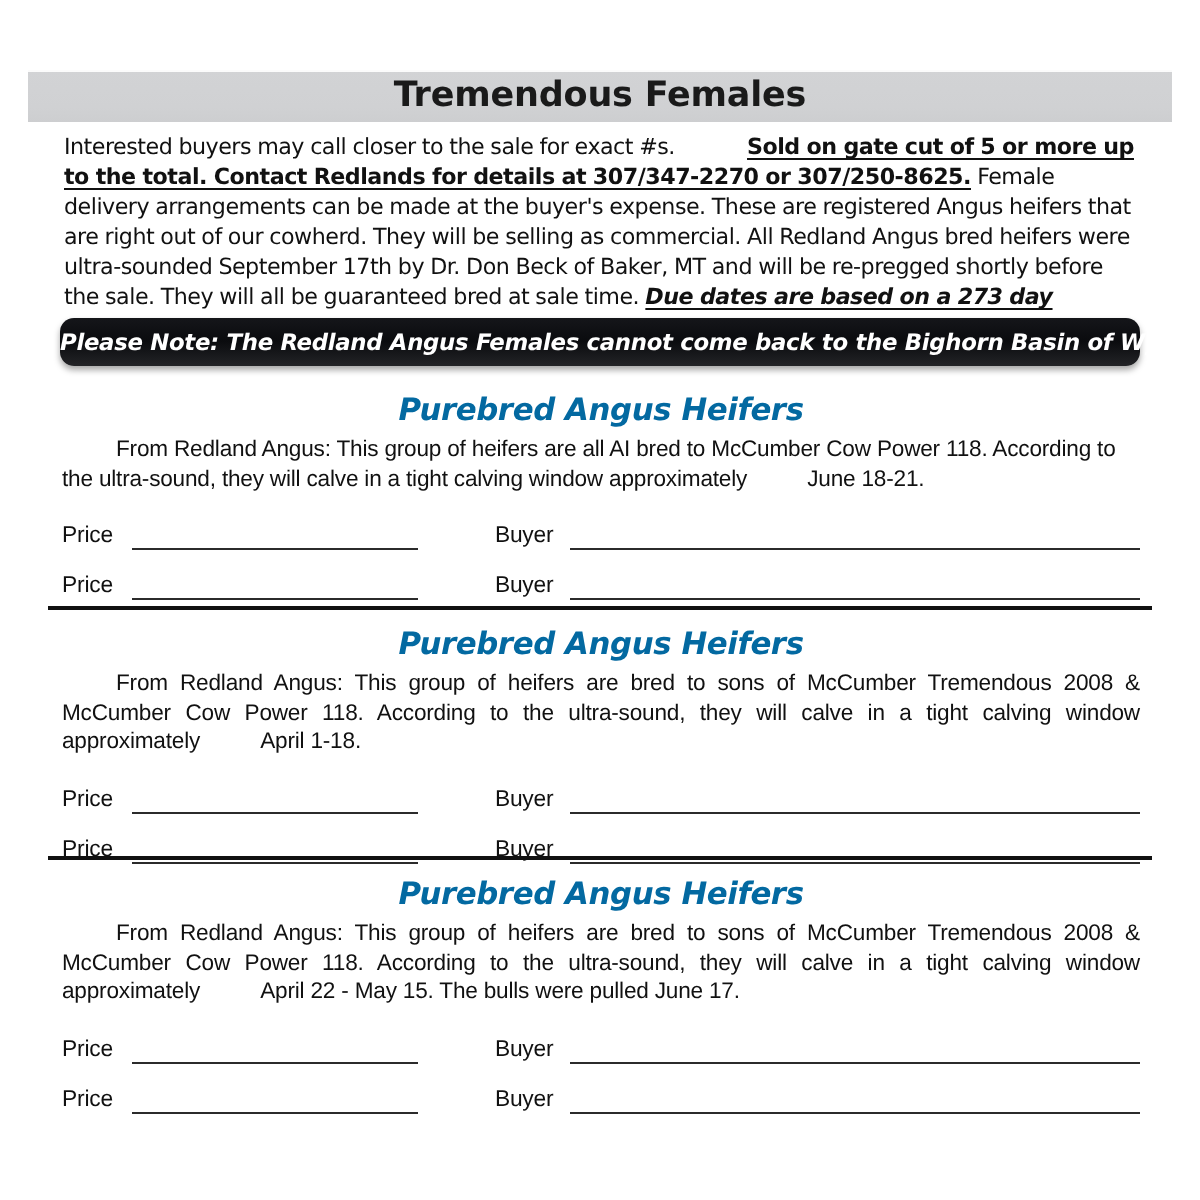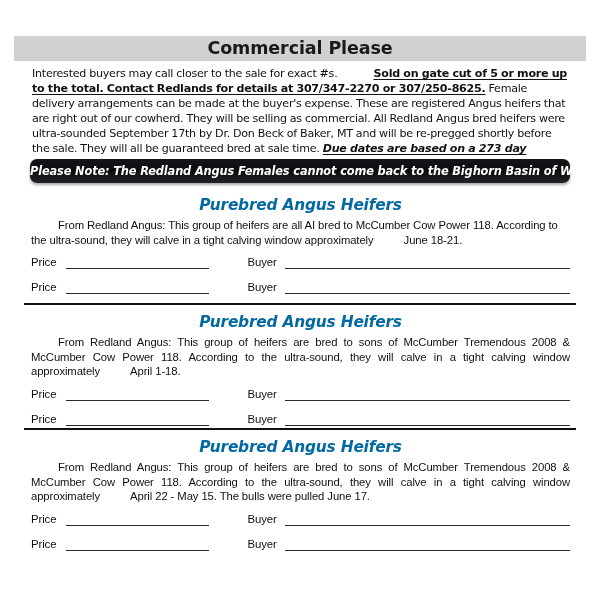--- a/index.html
+++ b/index.html
@@ -128,21 +128,21 @@
     font-weight: normal;
     padding-left: 27px;
   }
 
   
   .pb-rows {
     margin-top: 9px;
   }
   .pb-row {
     display: flex;
-    align-items: flex-start;
+    align-items: center;
     height: 25px;
   }
   .pb-label {
     font-family: "Liberation Sans", sans-serif;
     font-size: 11.4px;
     color: #111111;
     line-height: 13px;
     letter-spacing: -0.1px;
     white-space: nowrap;
   }
@@ -171,21 +171,21 @@
     height: 0;
     border-top: 2px solid #111111;
   }
 </style>
 </head>
 <body>
 
 <div class="page">
 
   <div class="header-bar">
-    <div class="header-title">Commercial Please</div>
+    <div class="header-title">Tremendous Females</div>
   </div>
 
   <div class="intro">
     <span>Interested buyers may call closer to the sale for exact #s. </span><span class="u-bold">Sold on gate cut of 5 or more up to the total. Contact Redlands for details at 307/347-2270 or 307/250-8625.</span><span> Female delivery arrangements can be made at the buyer's expense. These are registered Angus heifers that are right out of our cowherd. They will be selling as commercial. All Redland Angus bred heifers were ultra-sounded September 17th by Dr. Don Beck of Baker, MT and will be re-pregged shortly before the sale. They will all be guaranteed bred at sale time. </span><span class="u-bold-ital">Due dates are based on a 273 day gestation.</span>
   </div>
 
   <div class="note-banner-wrap">
     <div class="note-banner">
       <div class="note-text">Please Note: The Redland Angus Females cannot come back to the Bighorn Basin of Wyoming.</div>
     </div>

